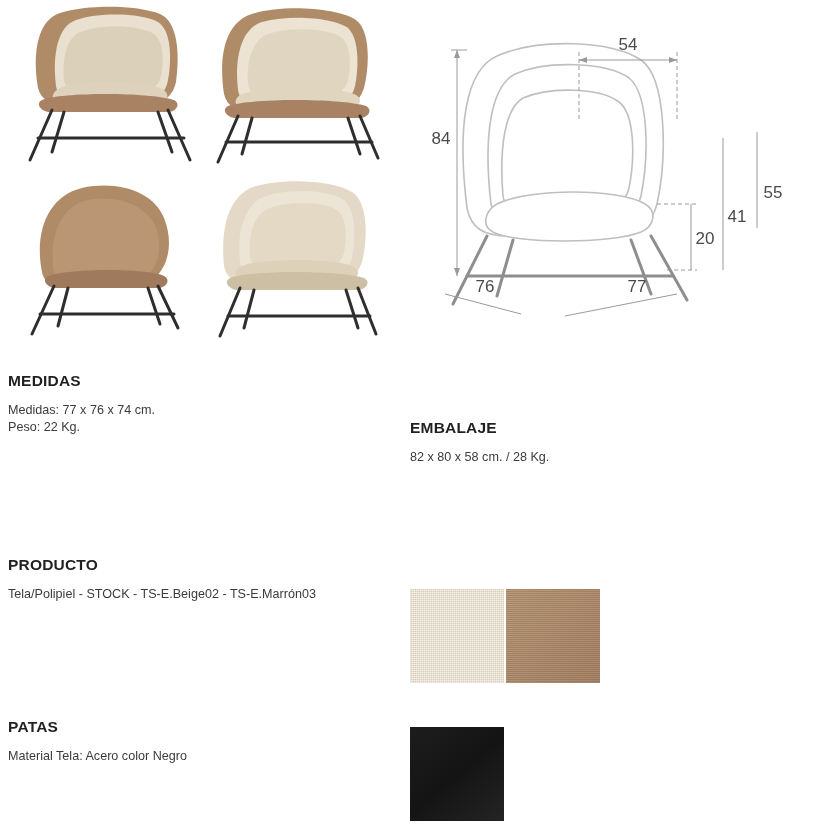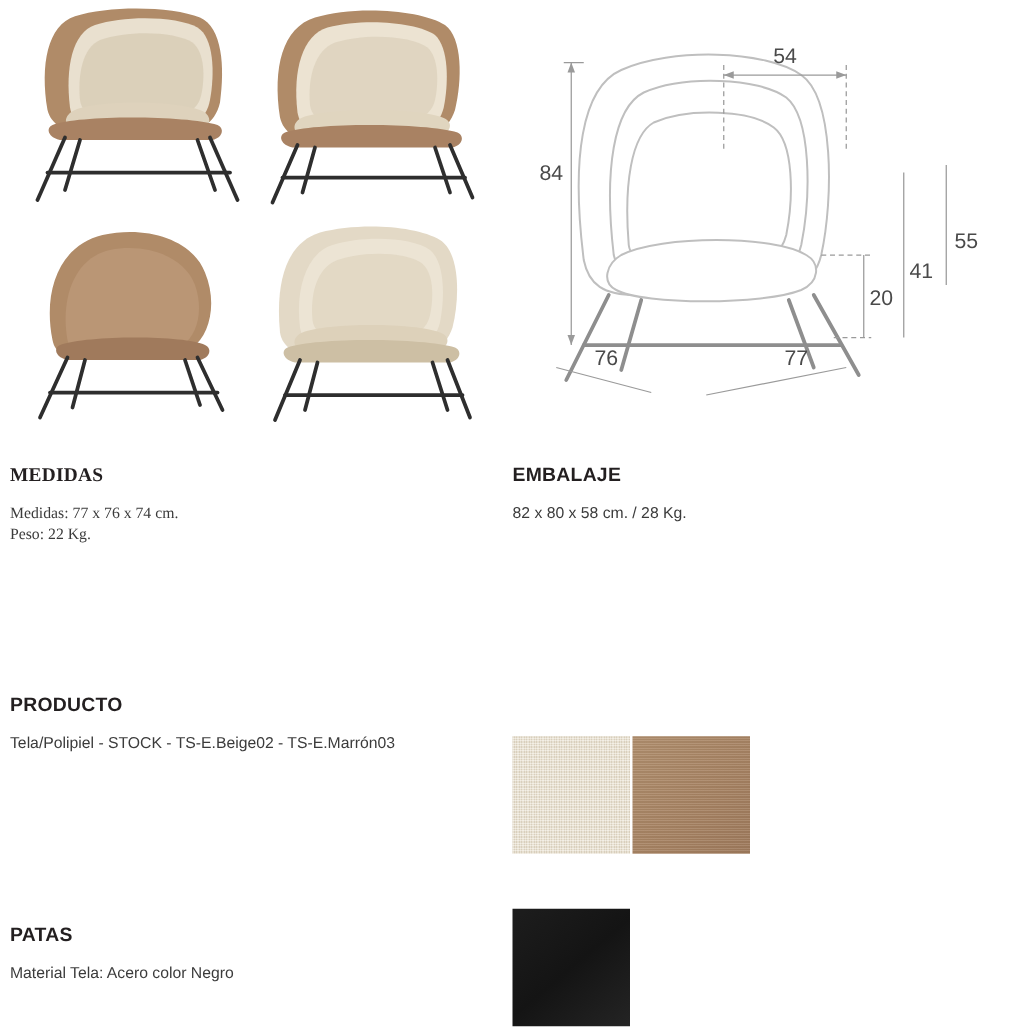--- a/index.html
+++ b/index.html
@@ -50,40 +50,41 @@
   
   .col-left {
     position: absolute;
     left: 8px;
     width: 390px;
   }
   .col-right {
     position: absolute;
     left: 410px;
     width: 400px;
+    margin-top: 47px;
   }
   h2.section-title {
     font-size: 15.5px;
     font-weight: bold;
     letter-spacing: .2px;
     margin: 0 0 12px 0;
     color: #231f20;
   }
   p.section-line {
     font-size: 12.6px;
     line-height: 17px;
     margin: 0;
     color: #3b3b3b;
   }
 
-  .block-medidas { top: 372px; font-family: Liberation Serif, serif; }
+  .block-medidas { top: 372px; }
   .block-embalaje { top: 372px; }
   .block-volumen { top: 445px; }
   .block-producto { top: 556px; }
-  .block-patas { top: 718px; margin-top: 22px; }
+  .block-patas { top: 718px; }
 
   
   .swatches {
     position: absolute;
     left: 410px;
     top: 589px;
     display: flex;
     gap: 2px;
   }
   .swatch {

